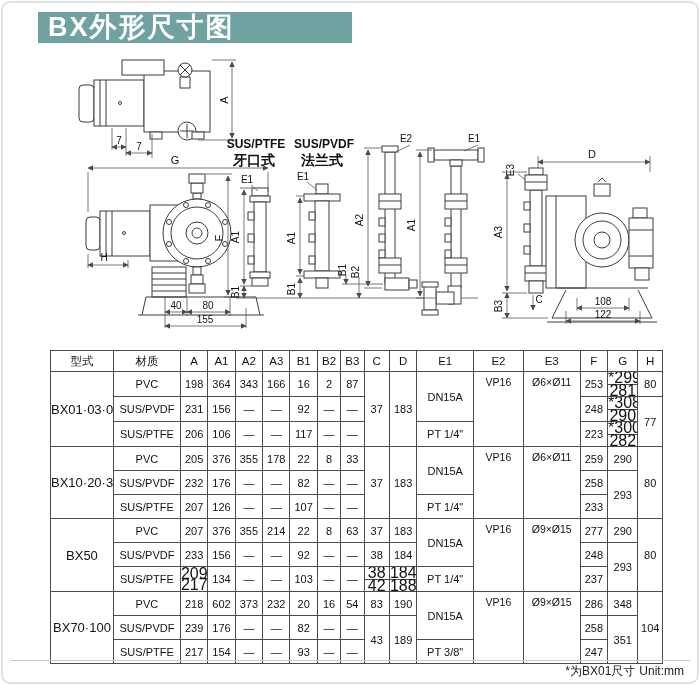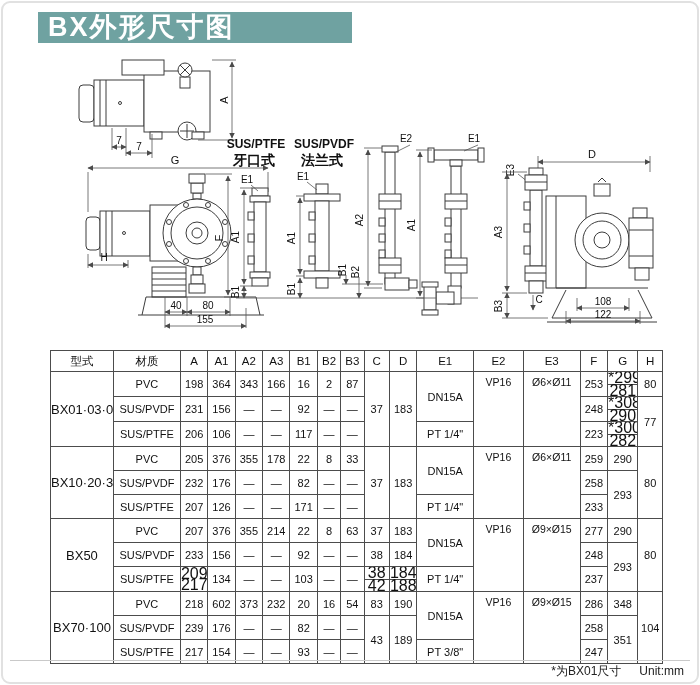--- a/index.html
+++ b/index.html
@@ -23,21 +23,21 @@
            color:#111;padding:0;height:23px;overflow:hidden;}
   .spec tr.hdr td{height:20px;font-size:11.5px;}
   .spec td.model{font-size:13px;}
   .spec td.e3c{font-size:10px;margin-left:12px;}
   .spec td.top{vertical-align:top;padding-top:4px;font-size:10.5px;}
   .stk{display:block;}
   .stk span{display:block;font-size:16px;line-height:11.5px;height:11.5px;text-align:center;}
   .lined span:first-child{border-bottom:1px solid #4c4c4c;}
   .divline{position:absolute;left:10px;top:660px;width:680px;height:1px;background:#c9c9c9;}
   .footnote{position:absolute;right:16px;top:663px;font-size:12px;color:#222;}
-  .footnote .unit{margin-left:18px;}
+  .footnote .unit{margin-left:4px;}
 </style>
 </head>
 <body>
 
 <div class="sheet">
   <div class="frame"></div>
 
   <div class="titlebar">BX外形尺寸图</div>
 
   <svg class="draw" width="700" height="348" viewBox="0 0 700 348">
@@ -398,21 +398,21 @@
       <td>—</td>
       <td>258</td>
       <td rowspan="2">293</td>
     </tr>
     <tr>
       <td>SUS/PTFE</td>
       <td>207</td>
       <td>126</td>
       <td>—</td>
       <td>—</td>
-      <td>171</td>
+      <td>107</td>
       <td>—</td>
       <td>—</td>
       <td>PT 1/4"</td>
       <td>233</td>
     </tr>
 
     <tr>
       <td class="model" rowspan="3">BX50</td>
       <td>PVC</td>
       <td>207</td>

